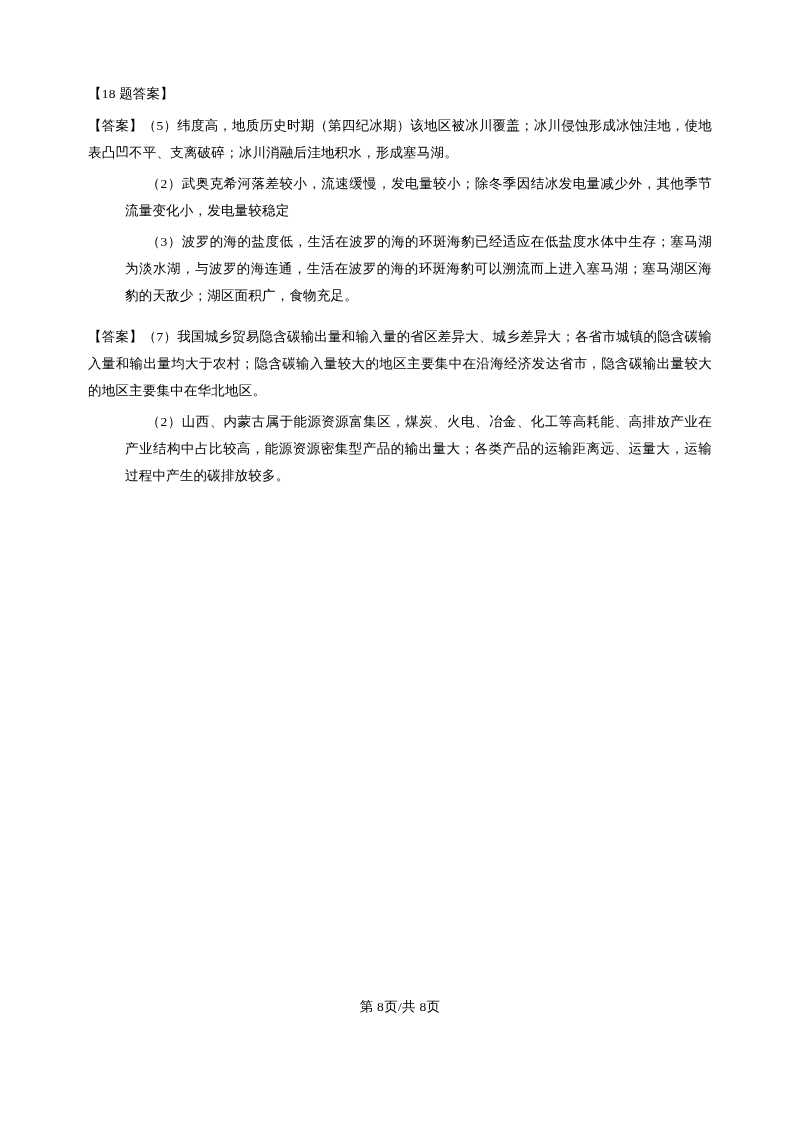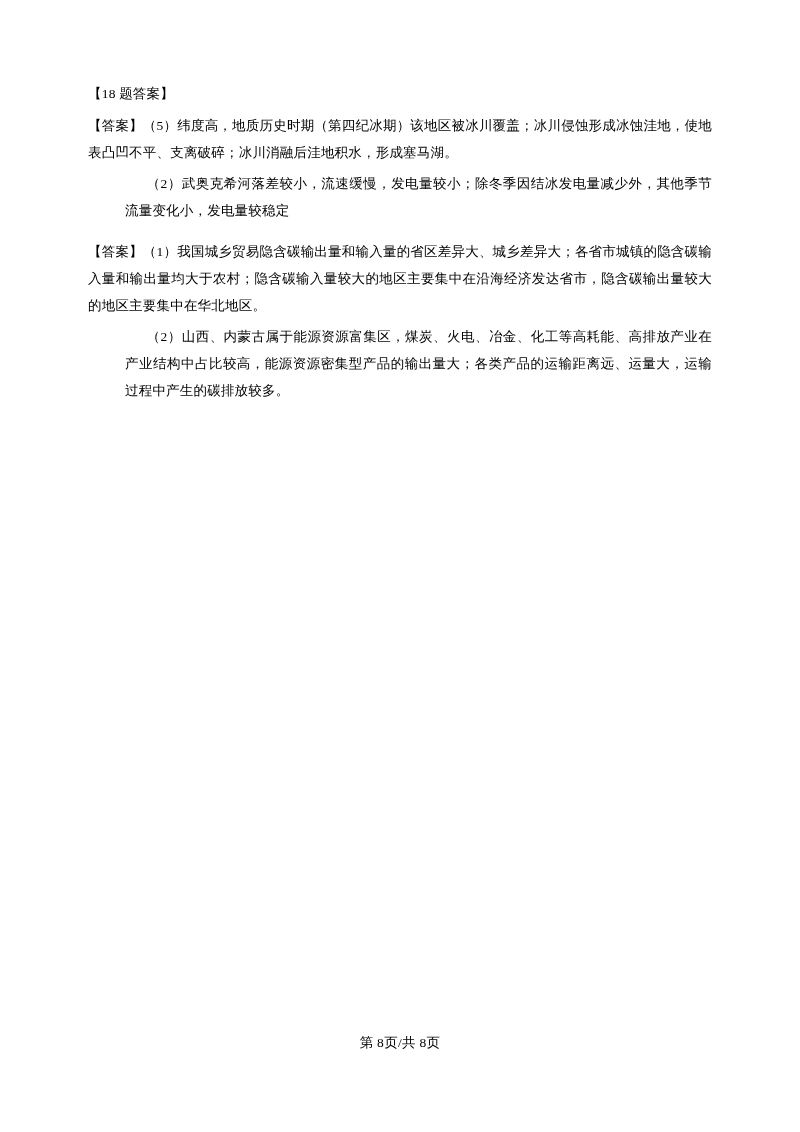--- a/index.html
+++ b/index.html
@@ -52,40 +52,40 @@
   }
   .footer {
     position: absolute;
     left: 0;
     top: 998px;
     width: 800px;
     text-align: center;
     font-size: 13.5px;
     line-height: 1.4;
     letter-spacing: 0.3px;
-    margin-top: 36px;
   }
 </style>
 </head>
 <body>
 
 <div class="page">
   <div class="content">
 
     <p class="qhead">【18 题答案】</p>
 
     <p class="para">【答案】（5）纬度高，地质历史时期（第四纪冰期）该地区被冰川覆盖；冰川侵蚀形成冰蚀洼地，使地表凸凹不平、支离破碎；冰川消融后洼地积水，形成塞马湖。</p>
 
     <p class="para indent">（2）武奥克希河落差较小，流速缓慢，发电量较小；除冬季因结冰发电量减少外，其他季节流量变化小，发电量较稳定</p>
 
+    <p class="para indent">（3）波罗的海的盐度低，生活在波罗的海的环斑海豹已经适应在低盐度水体中生存；塞马湖为淡水湖，与波罗的海连通，生活在波罗的海的环斑海豹可以溯流而上进入塞马湖；塞马湖区海豹的天敌少；湖区面积广，食物充足。</p>
 
     <div class="blk-gap"></div>
 
 
-    <p class="para">【答案】（1）我国城乡贸易隐含碳输出量和输入量的省区差异大、城乡差异大；各省市城镇的隐含碳输入量和输出量均大于农村；隐含碳输入量较大的地区主要集中在沿海经济发达省市，隐含碳输出量较大的地区主要集中在华北地区。</p>
+    <p class="para">【答案】（7）我国城乡贸易隐含碳输出量和输入量的省区差异大、城乡差异大；各省市城镇的隐含碳输入量和输出量均大于农村；隐含碳输入量较大的地区主要集中在沿海经济发达省市，隐含碳输出量较大的地区主要集中在华北地区。</p>
 
     <p class="para indent">（2）山西、内蒙古属于能源资源富集区，煤炭、火电、冶金、化工等高耗能、高排放产业在产业结构中占比较高，能源资源密集型产品的输出量大；各类产品的运输距离远、运量大，运输过程中产生的碳排放较多。</p>
 
 
   </div>
 
   <div class="footer">第 8页/共 8页</div>
 </div>
 
 </body></html>

